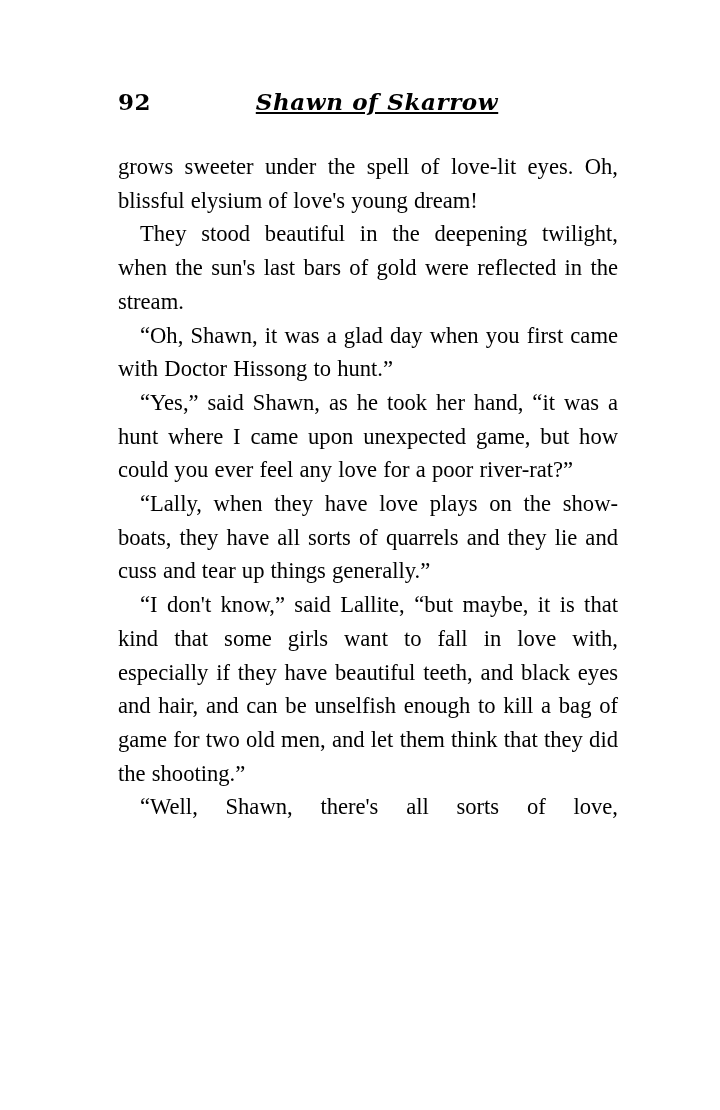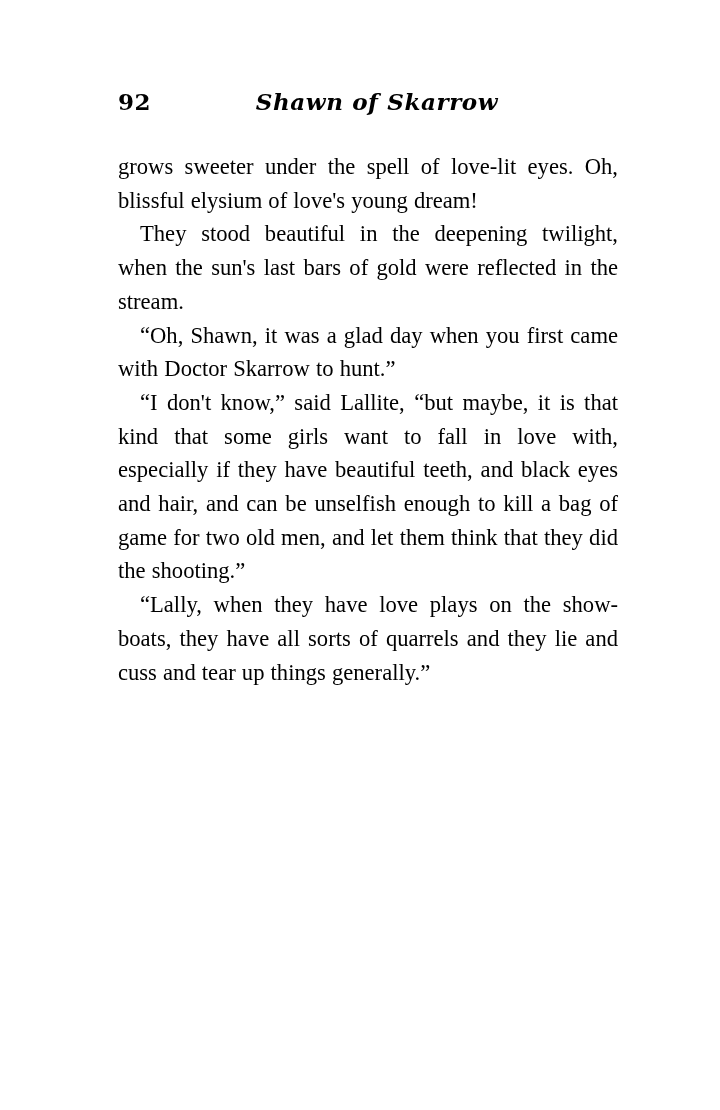--- a/index.html
+++ b/index.html
@@ -41,20 +41,21 @@
     left: 0;
     right: 0;
     top: 0;
     text-align: center;
     font-family: "DejaVu Serif", serif;
     font-style: italic;
     font-weight: bold;
     font-size: 23px;
     letter-spacing: 0.6px;
     padding-left: 28px;
+    text-decoration: underline;
   }
   .body-text {
     position: absolute;
     top: 150px;
     left: 118px;
     width: 500px;
   }
   .para {
     margin: 0;
     font-family: Liberation Serif, serif;
@@ -78,18 +79,20 @@
 <div class="page">
 
   <div class="header">
     <span class="page-number">92</span>
     <span class="running-head">Shawn of Skarrow</span>
   </div>
 
   <div class="body-text">
     <p class="para">grows sweeter under the spell of love-lit eyes. Oh, blissful elysium of love's young dream!</p>
     <p class="para indent">They stood beautiful in the deepening twilight, when the sun's last bars of gold were reflected in the stream.</p>
-    <p class="para indent">“Oh, Shawn, it was a glad day when you first came with Doctor Skarrow to hunt.”</p>
+    <p class="para indent">“Oh, Shawn, it was a glad day when you first came with Doctor Hissong to hunt.”</p>
+    <p class="para indent">“Yes,” said Shawn, as he took her hand, “it was a hunt where I came upon unexpected game, but how could you ever feel any love for a poor river-rat?”</p>
+    <p class="para indent">“Lally, when they have love plays on the show-boats, they have all sorts of quarrels and they lie and cuss and tear up things generally.”</p>
     <p class="para indent">“I don't know,” said Lallite, “but maybe, it is that kind that some girls want to fall in love with, especially if they have beautiful teeth, and black eyes and hair, and can be unselfish enough to kill a bag of game for two old men, and let them think that they did the shooting.”</p>
-    <p class="para indent">“Lally, when they have love plays on the show-boats, they have all sorts of quarrels and they lie and cuss and tear up things generally.”</p>
+    <p class="para indent last-justify">“Well, Shawn, there's all sorts of love,</p>
   </div>
 
 </div>
 
 </body></html>

